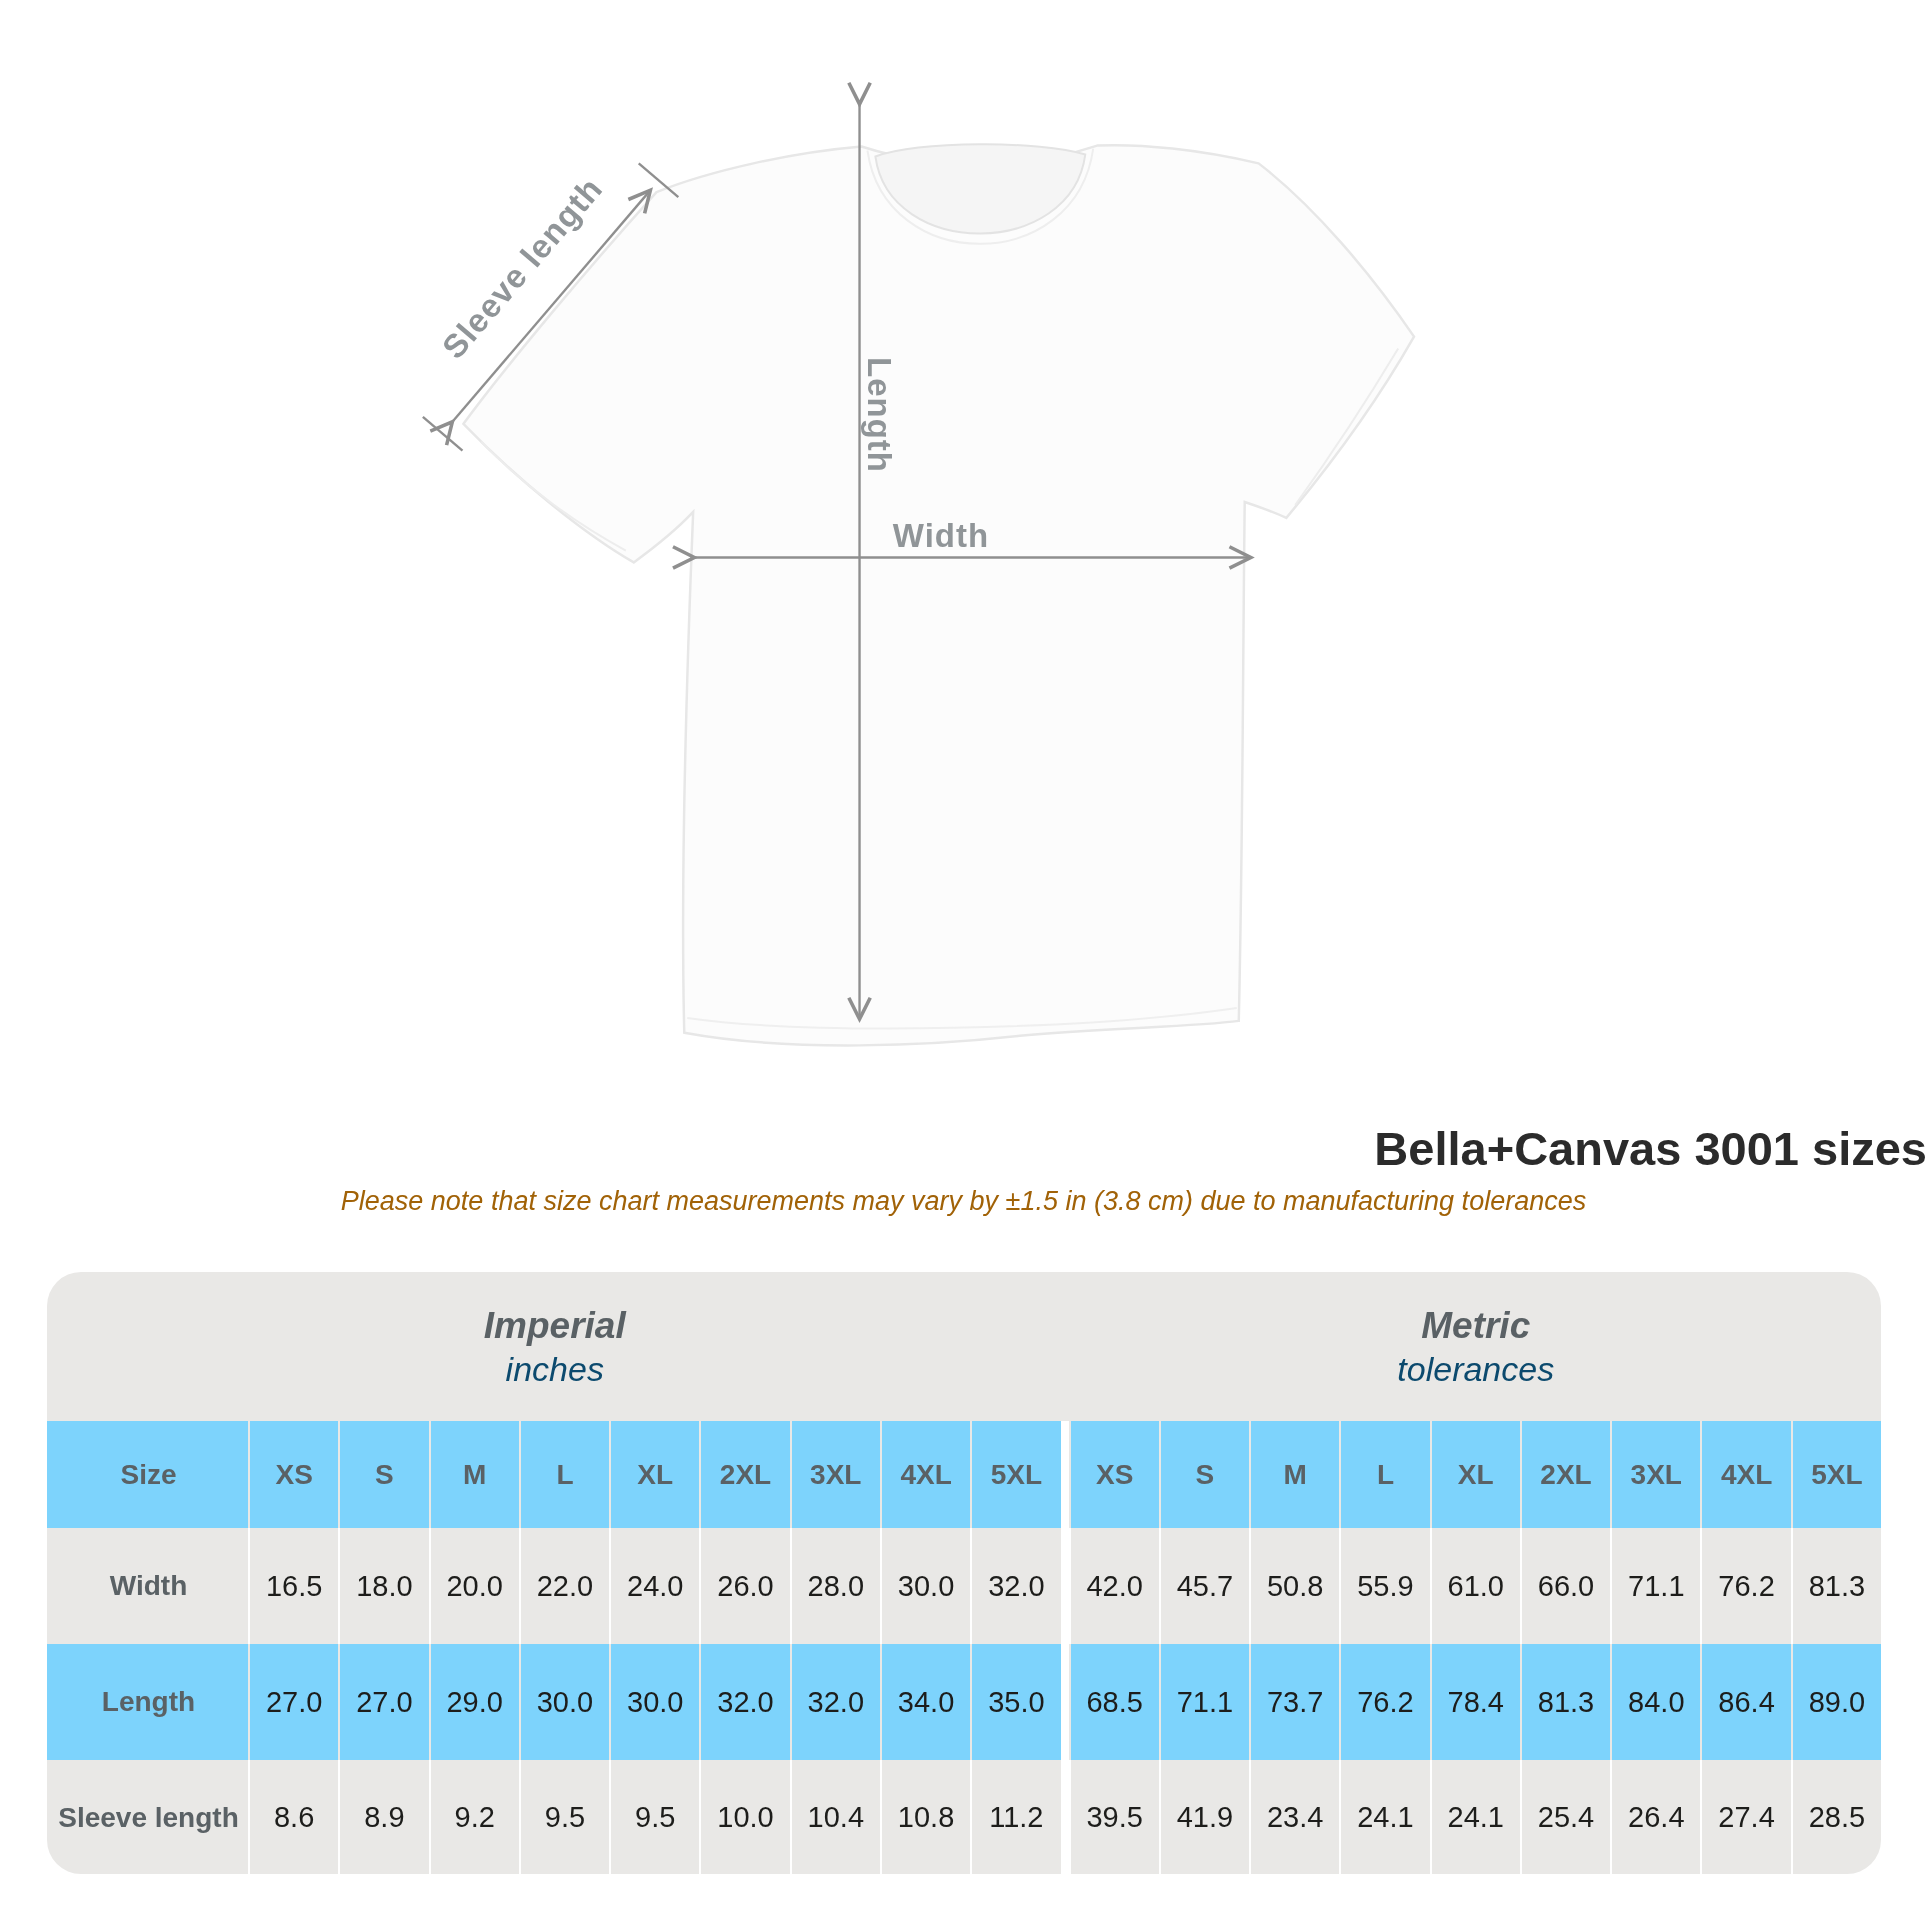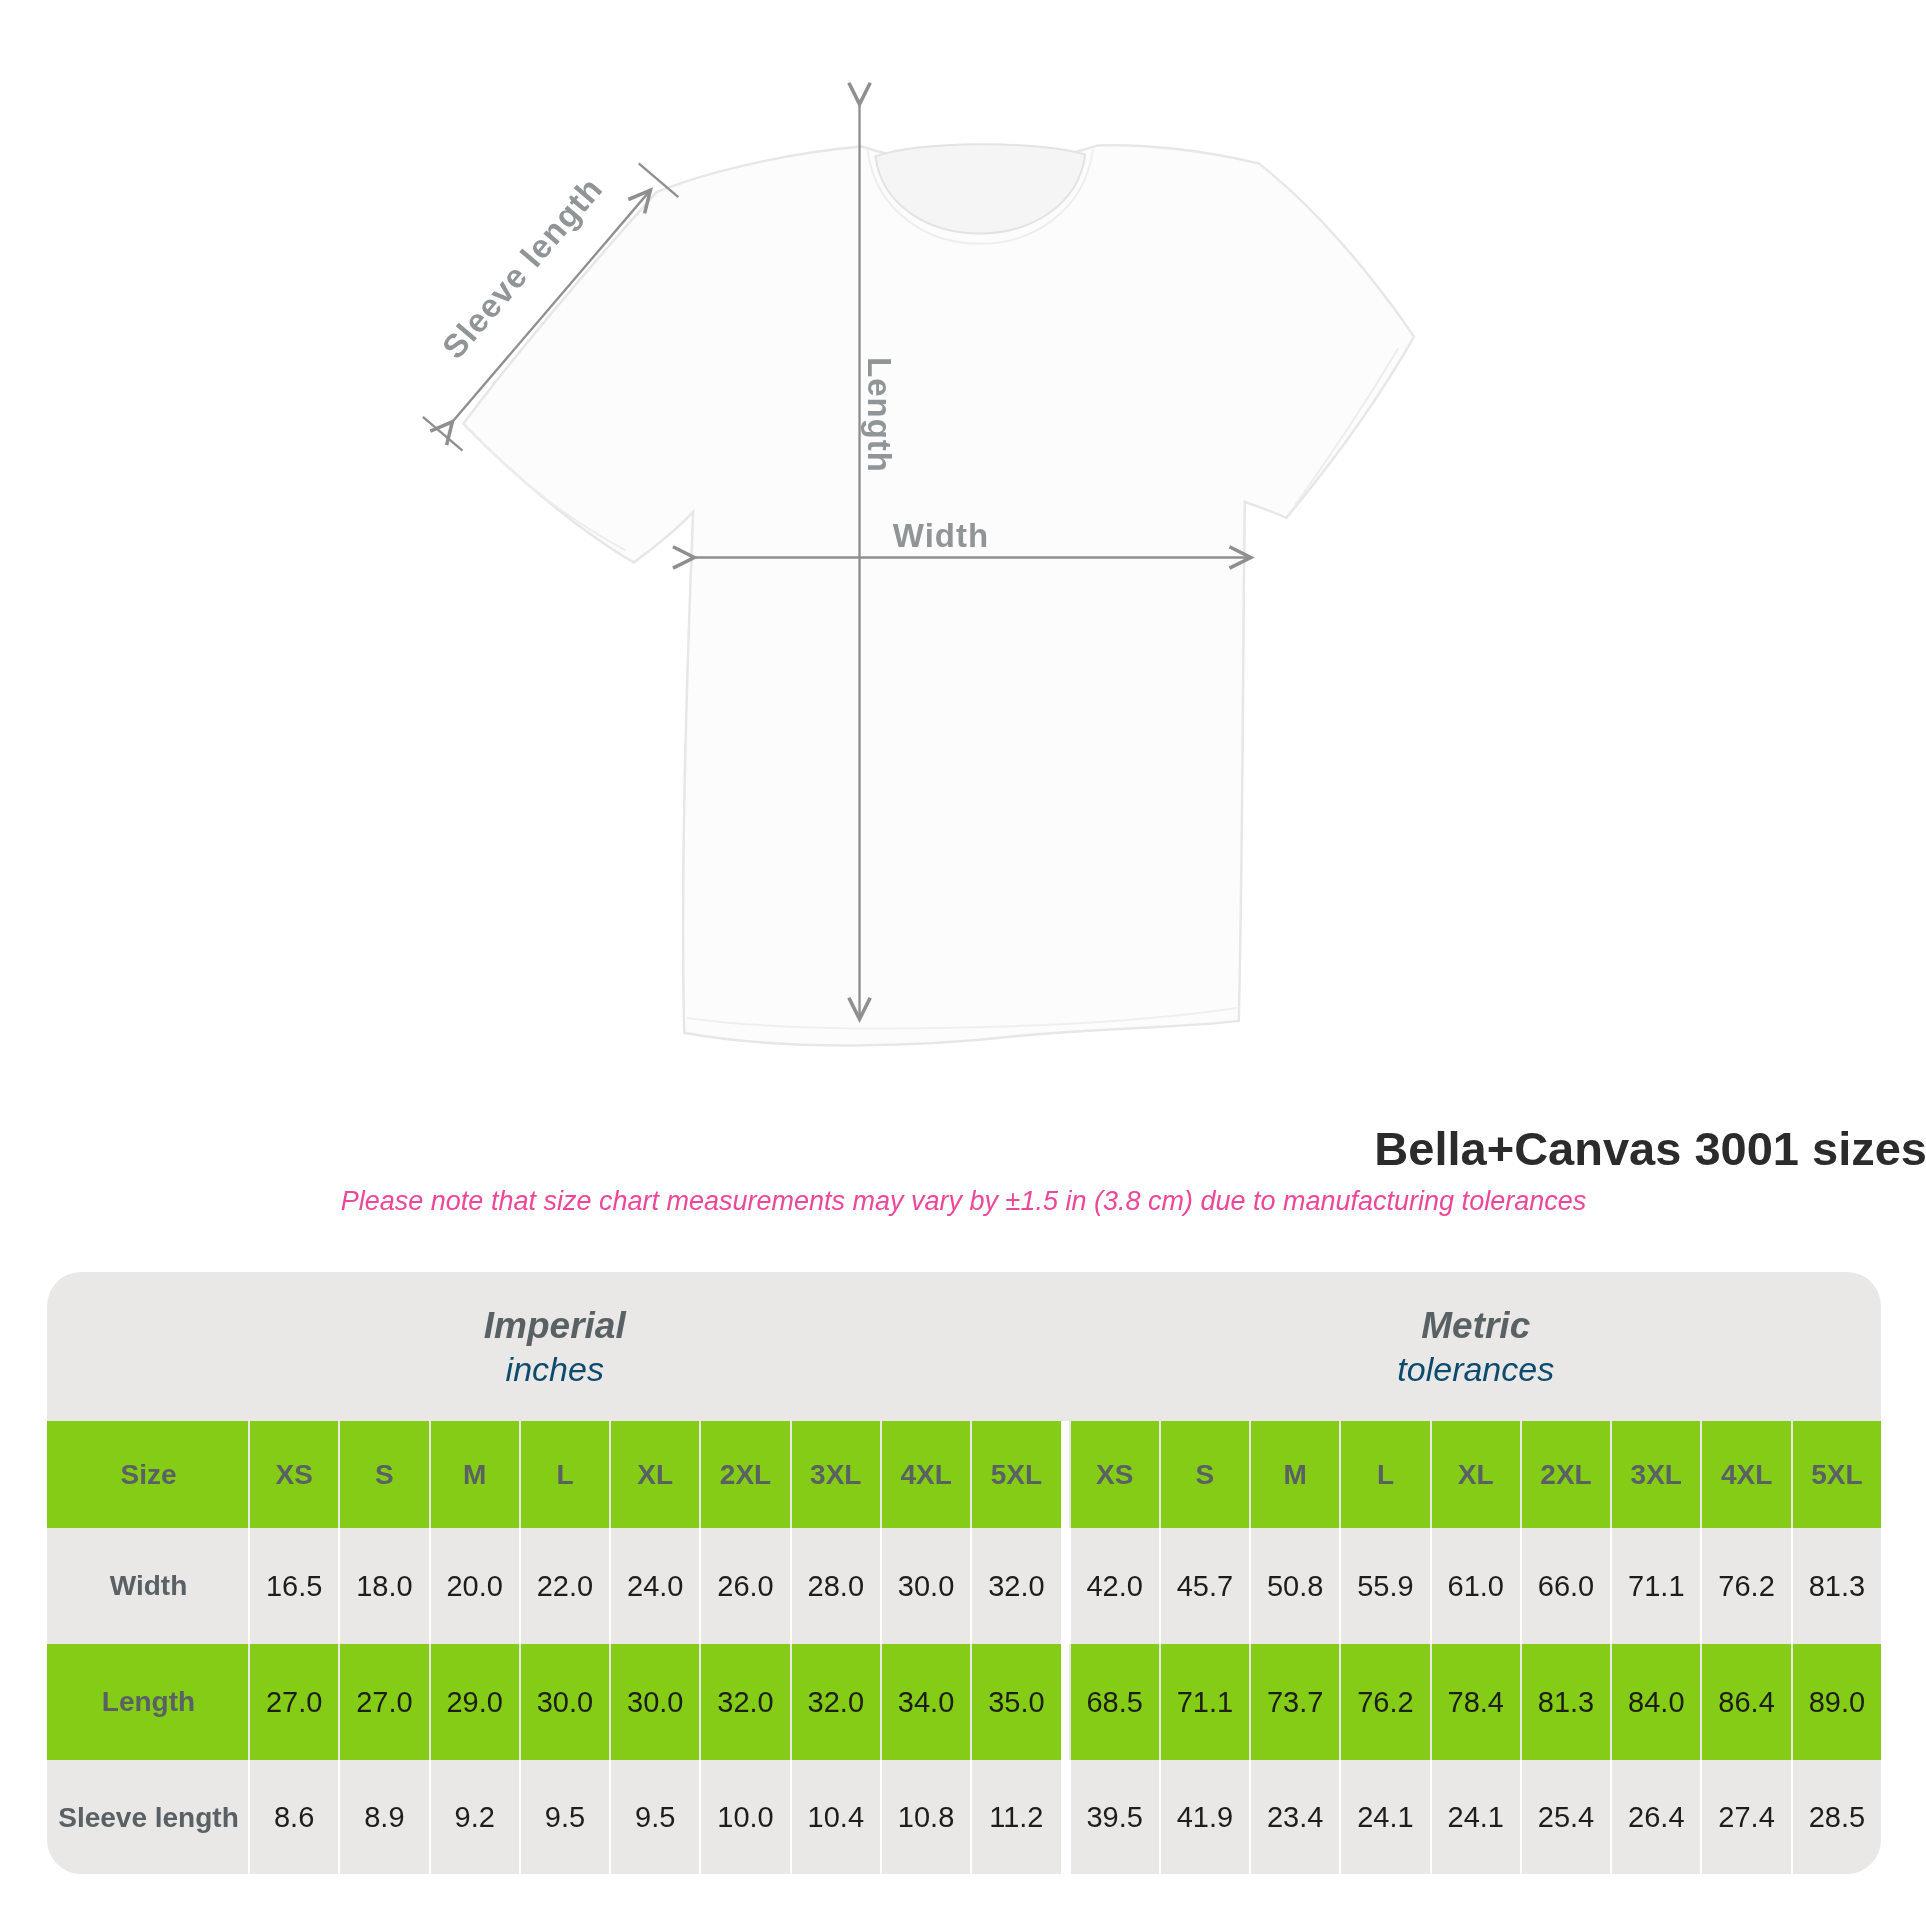--- a/index.html
+++ b/index.html
@@ -10,30 +10,30 @@
   .diagram svg{position:absolute;left:0;top:0;}
   .measure-label{position:absolute;font-weight:bold;font-size:33px;color:#909598;letter-spacing:1px;text-align:center;}
   .lbl-sleeve{left:374px;top:249px;width:297px;transform:rotate(-49.5deg);}
   .lbl-length{left:780px;top:396px;width:198px;transform:rotate(90deg);}
   .lbl-width{left:842px;top:517px;width:198px;}
 
   
   .chart-title{position:absolute;left:0;top:1121px;width:1927px;text-align:right;
     font-size:47px;font-weight:bold;color:#2b2b2b;}
   .chart-subtitle{position:absolute;left:0;top:1186px;width:1927px;text-align:center;
-    font-size:27px;font-style:italic;color:#ec4899;}
+    font-size:27px;font-style:italic;color:#a16207;}
 
   
   .sizetable{position:absolute;left:47px;top:1272px;width:1834px;height:602px;
     display:grid;grid-template-columns:201px repeat(9,1fr) 8px repeat(9,1fr);
     grid-template-rows:149px 107px 116px 116px 115px;
     border-radius:34px;overflow:hidden;background:#fff;}
   .c{display:flex;align-items:center;justify-content:center;border-left:2px solid transparent;}
   .g{background:#e9e8e6;border-left-color:#ffffff;}
-  .w{background:#84cc16;border-left-color:#e9e8e6;}
+  .w{background:#7dd3fc;border-left-color:#e9e8e6;}
   .nb{border-left-color:transparent !important;}
   .gap{background:#ffffff;border-left-color:transparent;}
   .gapg{background:#e9e8e6;border-left-color:transparent;}
   .grp{flex-direction:column;gap:3px;border-left-color:transparent;}
   .grp-name{font-size:37px;font-weight:bold;font-style:italic;color:#5a6165;}
   .grp-unit{font-size:34px;font-style:italic;color:#0c4a6e;}
   .hdr{font-size:28px;font-weight:bold;color:#5a6165;}
   .rowlab{font-size:28px;font-weight:bold;color:#5a6165;}
   .val{font-size:29px;color:#1d1d1b;text-align:right;}
 </style>

